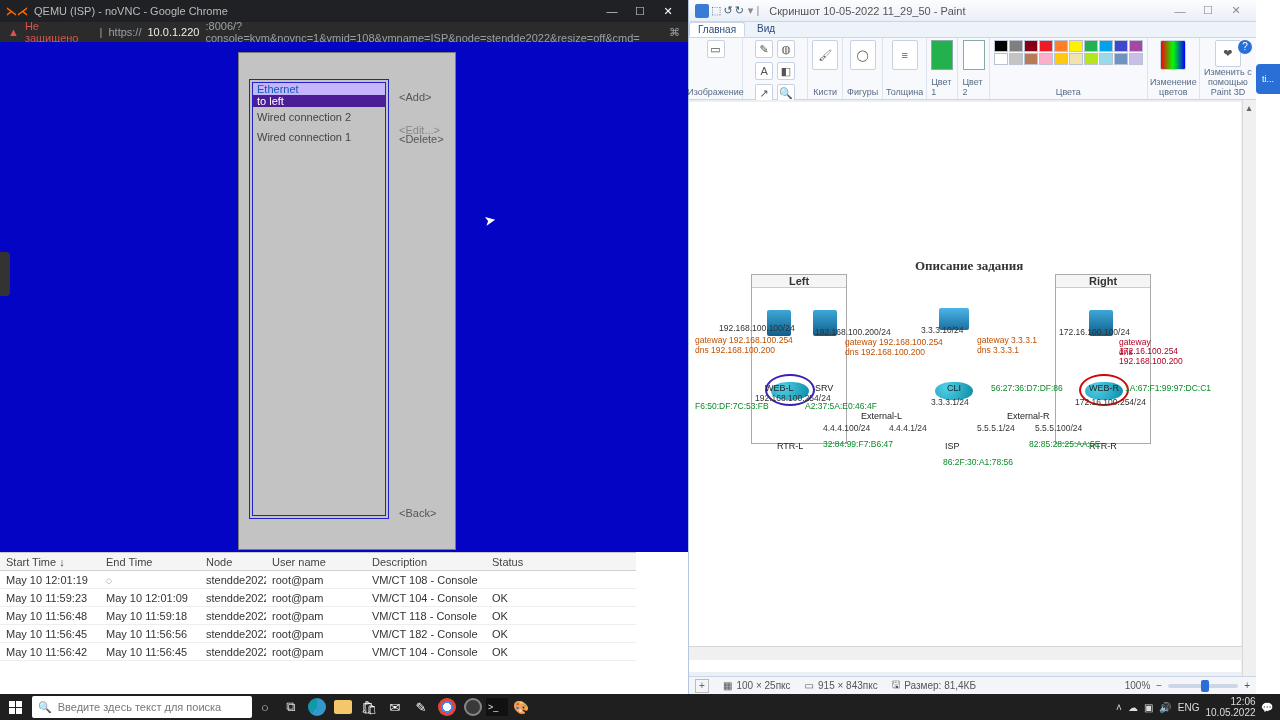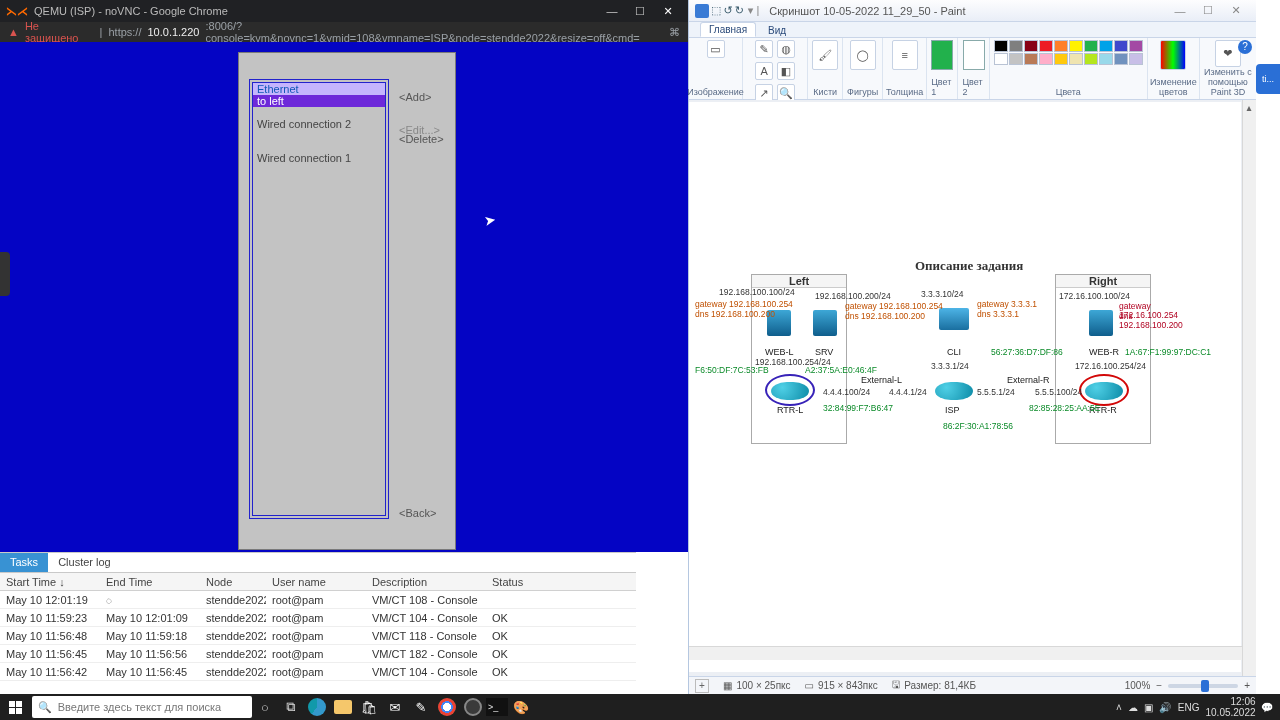--- a/index.html
+++ b/index.html
@@ -40,22 +40,22 @@
   #nmtui {
     position:absolute; left:238px; top:10px; width:218px; height:498px;
     background:#c3c3c3; border:1px solid #7a7a7a;
     font-family:"Courier New",monospace; font-size:11px; color:#222;
   }
   #nmtui-inner {
     position:absolute; left:10px; top:26px; width:140px; height:440px;
     background:#c3c3c3; border:4px double #2222cc;
   }
   .conn-head { background:#c4b5fd; color:#1158b7; padding:0 4px; }
-  .conn-sel  { background:#6d28d9; color:#fff; padding:0 4px; }
-  .conn-item { color:#444; padding:11px 4px; }
+  .conn-sel  { background:#4c1d95; color:#fff; padding:0 4px; }
+  .conn-item { color:#444; padding:4px 4px; }
   #nmtui .side-btn { position:absolute; left:160px; color:#555; }
   #nmtui .side-btn.b1 { top:38px; }
   #nmtui .side-btn.b2 { top:71px; color:#888; }
   #nmtui .side-btn.b3 { top:80px; }
   #nmtui .side-btn.b4 { top:454px; }
   #vnc-cursor { position:absolute; left:484px; top:170px; color:#fff; font-size:14px; transform:rotate(-10deg); }
 
   
   #proxmox {
     position:absolute; left:0; top:552px; width:636px; height:142px;
@@ -82,21 +82,21 @@
   }
   #paint-titlebar {
     height:22px; background:linear-gradient(#fdfdfe,#e9eef7);
     display:flex; align-items:center; padding:0 6px; font-size:11px; color:#555;
     border-bottom:1px solid #c9d5e8;
   }
   .qa-ico { width:14px; height:14px; background:#3a7bd5; margin-right:2px; border-radius:2px; }
   #paint-title { margin-left:6px; flex:1; }
   .p-win-btn { width:28px; text-align:center; color:#888; }
   #paint-tabs {
-    height:16px; display:flex; align-items:flex-end; gap:4px; padding-left:11px;
+    height:16px; display:flex; align-items:flex-start; gap:4px; padding-left:0;
     background:#eef3fa; font-size:10px; color:#2a4a7a; border-bottom:1px solid #c9d5e8;
   }
   .p-tab { padding:1px 8px; }
   .p-tab.active { background:#fff; border:1px solid #c9d5e8; border-bottom-color:#fff; border-radius:3px 3px 0 0; }
 
   #ribbon {
     height:62px; background:#f7f9fc; border-bottom:1px solid #c9d5e8;
     display:flex; align-items:stretch; position:relative;
   }
   .rgrp {
@@ -132,21 +132,21 @@
     position:absolute; top:16px; height:170px; border:1px solid #aaa; background:#fff;
   }
   .zone .zh { text-align:center; font-weight:bold; font-size:11px; border-bottom:1px solid #ccc; background:#f5f5f5; }
   #z-left  { left:56px;  width:96px; }
   #z-mid   { left:222px; width:76px; }
   #z-right { left:360px; width:96px; }
   .srv-ico { width:24px; height:26px; background:linear-gradient(#3da7d6,#0f5e8c); border-radius:2px; position:absolute; }
   .pc-ico  { width:30px; height:22px; background:linear-gradient(#4db4e6,#1a6fa0); border-radius:2px; position:absolute; }
   .rtr-ico { width:38px; height:18px; background:radial-gradient(circle at 30% 30%,#4fd0e6,#0c8aa6); border-radius:50%/60%; position:absolute; }
   .rtr-ring { position:absolute; border-radius:50%; }
-  .dl { position:absolute; font-size:8.5px; line-height:1.1; }
+  .dl { position:absolute; font-size:8.5px; line-height:1.1;margin-top:36px; }
   .dl.o { color:#c05000; }
   .dl.g { color:#0a8a28; }
   .dl.r { color:#b00020; }
   .dl.b { color:#222; font-size:9px; }
 
   #paint-status {
     height:18px; background:#f3f5f9; border-top:1px solid #c9d5e8;
     display:flex; align-items:center; font-size:10px; color:#555; gap:14px;
     padding:0 6px;
   }
@@ -215,24 +215,20 @@
       <div class="side-btn b1">&lt;Add&gt;</div>
       <div class="side-btn b2">&lt;Edit...&gt;</div>
       <div class="side-btn b3">&lt;Delete&gt;</div>
       <div class="side-btn b4">&lt;Back&gt;</div>
     </div>
     <div id="vnc-cursor">➤</div>
   </div>
 </div>
 
 <div id="proxmox">
-  <div id="pm-tabs">
-    <div class="pm-tab active">Tasks</div>
-    <div class="pm-tab">Cluster log</div>
-  </div>
   <div id="pm-head">
     <div>Start Time ↓</div>
     <div>End Time</div>
     <div>Node</div>
     <div>User name</div>
     <div>Description</div>
     <div>Status</div>
     <div></div>
   </div>
   <div id="pm-rows">

